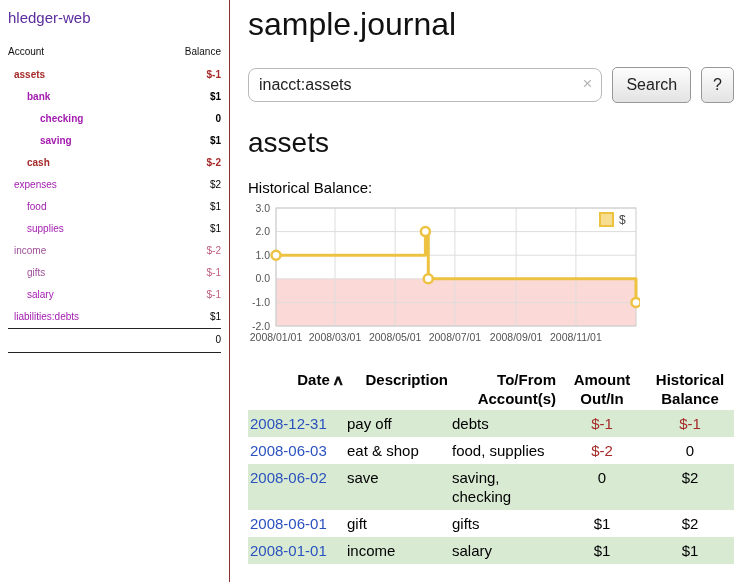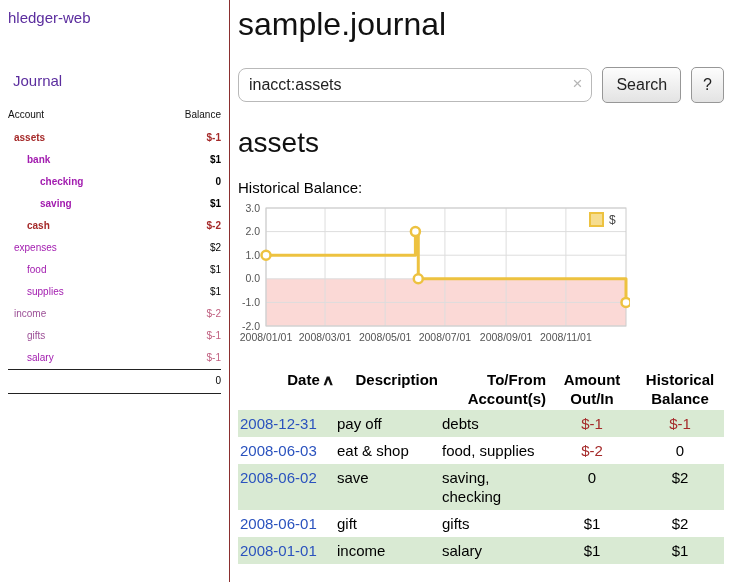--- a/index.html
+++ b/index.html
@@ -26,21 +26,21 @@
   .b { font-weight:bold; }
   .n-link   { color:#a21caf; cursor:pointer; }
   .n-visited{ color:#9c4f96; cursor:pointer; }
   .n-neg    { color:#a52a2a; cursor:pointer; }
   .v-pos    { color:#000; }
   .v-neg    { color:#a52a2a; }
   .v-negsoft{ color:#c06080; }
   tr.total td { border-top:1px solid #222; border-bottom:1px solid #222; text-align:right; padding:2px 0 3px 0; }
 
   
-  .content { position:absolute; left:220px; top:0; width:512px; padding:0 8px 0 18px; }
+  .content { position:absolute; left:230px; top:0; width:512px; padding:0 8px 0 18px; }
   h1.page-title { margin:6px 0 0 0; font-size:32px; font-weight:400; color:#111; }
   .searchrow { margin-top:24px; display:flex; align-items:center; gap:10px; }
   .searchbox { position:relative; width:356px; }
   .searchbox input {
     width:100%; height:34px; border:1px solid #b9b9b9; border-radius:8px;
     font-size:16px; color:#222; padding:0 28px 0 10px;
     font-family:"Liberation Sans", sans-serif;
   }
   .clear-x { position:absolute; right:10px; top:6px; font-size:17px; color:#b5b5b5; cursor:pointer; }
   .btn {
@@ -63,21 +63,20 @@
   table.register tbody tr:nth-child(odd) { background:#d9ead3; }
   .date { color:#2a52be; cursor:pointer; }
   .neg { color:#a52a2a; }
   .caret { font-weight:bold; font-size:14px; color:#111; margin-left:3px; display:inline-block; transform:scaleX(1.25); }
 </style>
 </head>
 <body>
 
 <div class="sidebar">
   <div class="brand">hledger-web</div>
-  <div class="nav-journal">Journal</div>
   <table class="accts">
     <thead>
       <tr>
         <th class="hl">Account</th>
         <th class="hr">Balance</th>
       </tr>
     </thead>
     <tbody id="acct-rows">
         <tr>
           <td class="b n-neg" style="padding-left:6px">assets</td>
@@ -115,20 +114,24 @@
           <td class="n-visited" style="padding-left:6px">income</td>
           <td class="bal v-negsoft">$-2</td>
         </tr>
         <tr>
           <td class="n-visited" style="padding-left:19px">gifts</td>
           <td class="bal v-negsoft">$-1</td>
         </tr>
         <tr>
           <td class="n-link" style="padding-left:19px">salary</td>
           <td class="bal v-negsoft">$-1</td>
+        </tr>
+        <tr>
+          <td class="n-link" style="padding-left:6px">liabilities:debts</td>
+          <td class="bal v-pos">$1</td>
         </tr>
       </tbody>
     <tfoot>
       <tr class="total">
         <td colspan="2">0</td>
       </tr>
     </tfoot>
   </table>
 </div>
 

